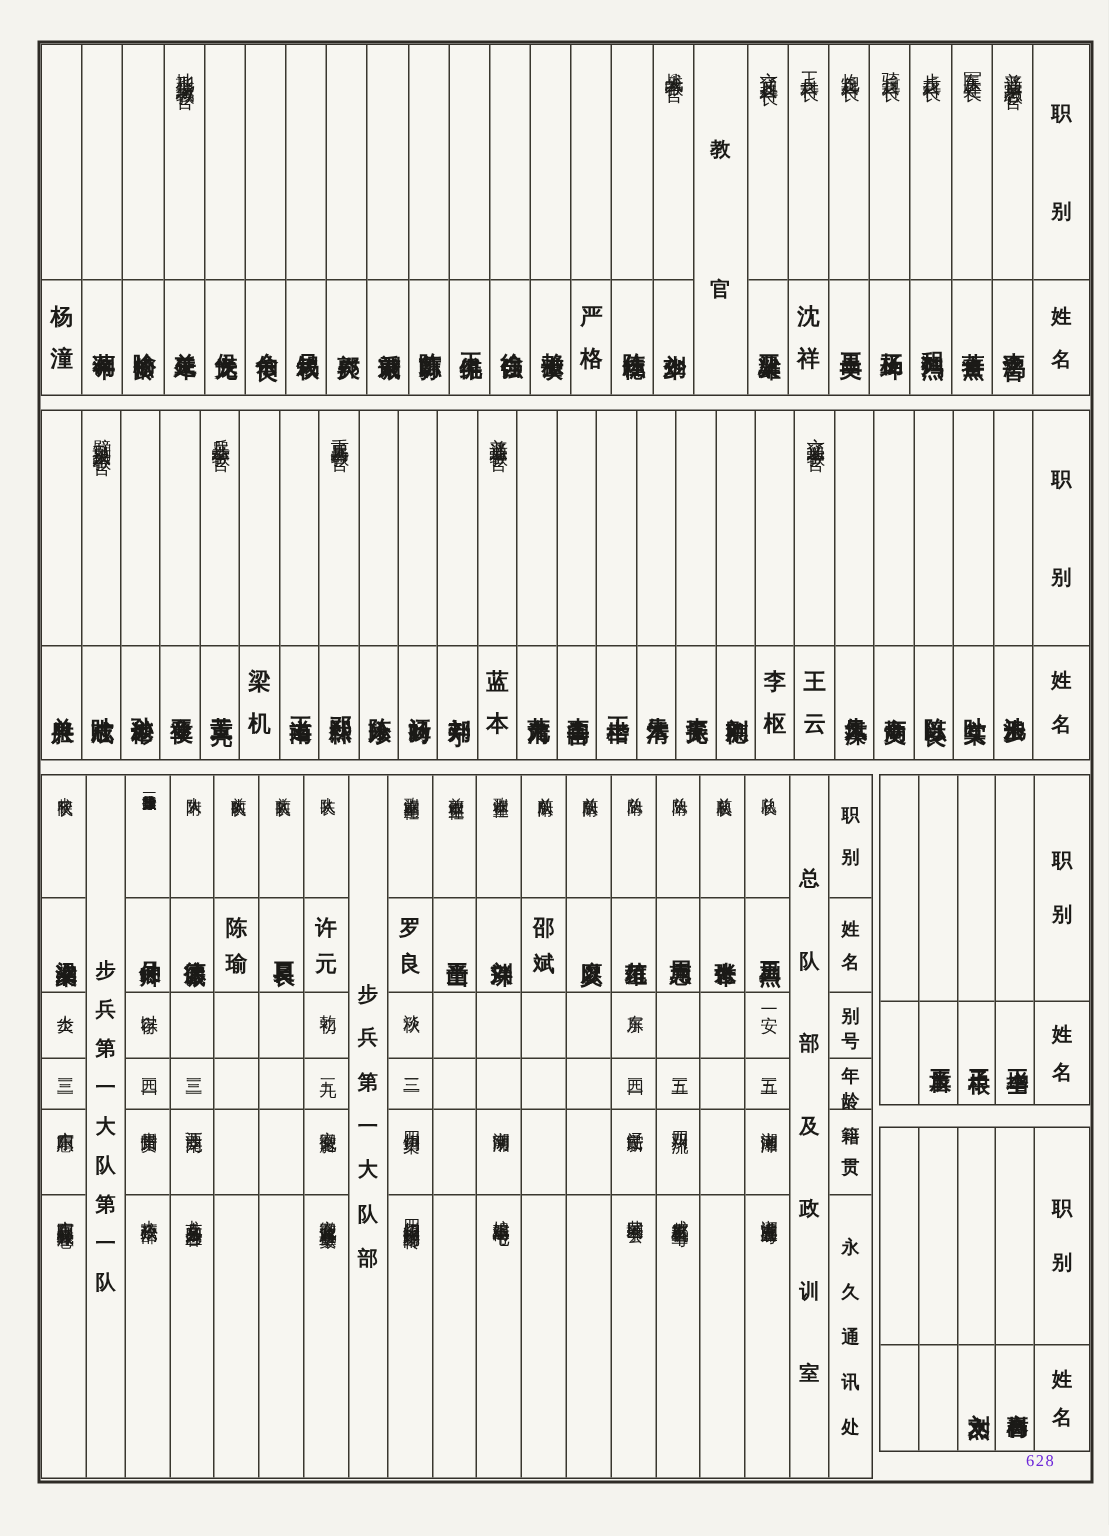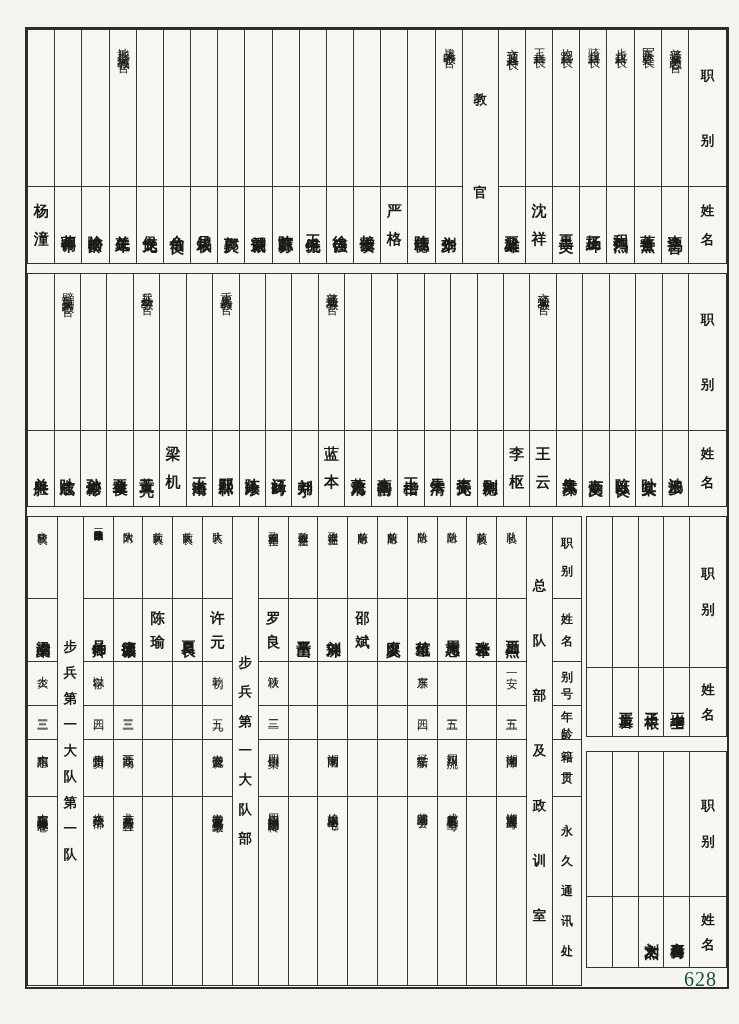--- a/index.html
+++ b/index.html
@@ -57,22 +57,22 @@
   .note{font-size:8px;letter-spacing:0;}
 
   .spread{display:flex;flex-direction:column;align-items:center;justify-content:space-around;}
   .spread span{display:block;}
   .hlab span{font-size:13.5px;font-weight:600;}
   .mlab span{font-size:13.5px;font-weight:600;}
   .rowlab span{font-size:12px;font-weight:600;}
   .nsp span{font-size:15px;font-weight:700;}
   .bnsp span{font-size:14.5px;font-weight:700;}
 
-  .pagenum{position:absolute;left:684px;top:968px;font-size:20px;letter-spacing:1px;
-           font-family:"Liberation Serif",serif;color:#14532d;}
+  .pagenum{position:absolute;left:684px;top:968px;font-size:11px;letter-spacing:1px;
+           font-family:"Liberation Serif",serif;color:#6d28d9;}
 </style>
 </head>
 <body>
 
 <div class="page">
   <div class="frame">
     <div class="tbl t1" id="table1">
         <div class="col hcol">
           <div class="cell role hc">
             <div class="spread hlab" style="height: 130px;">

